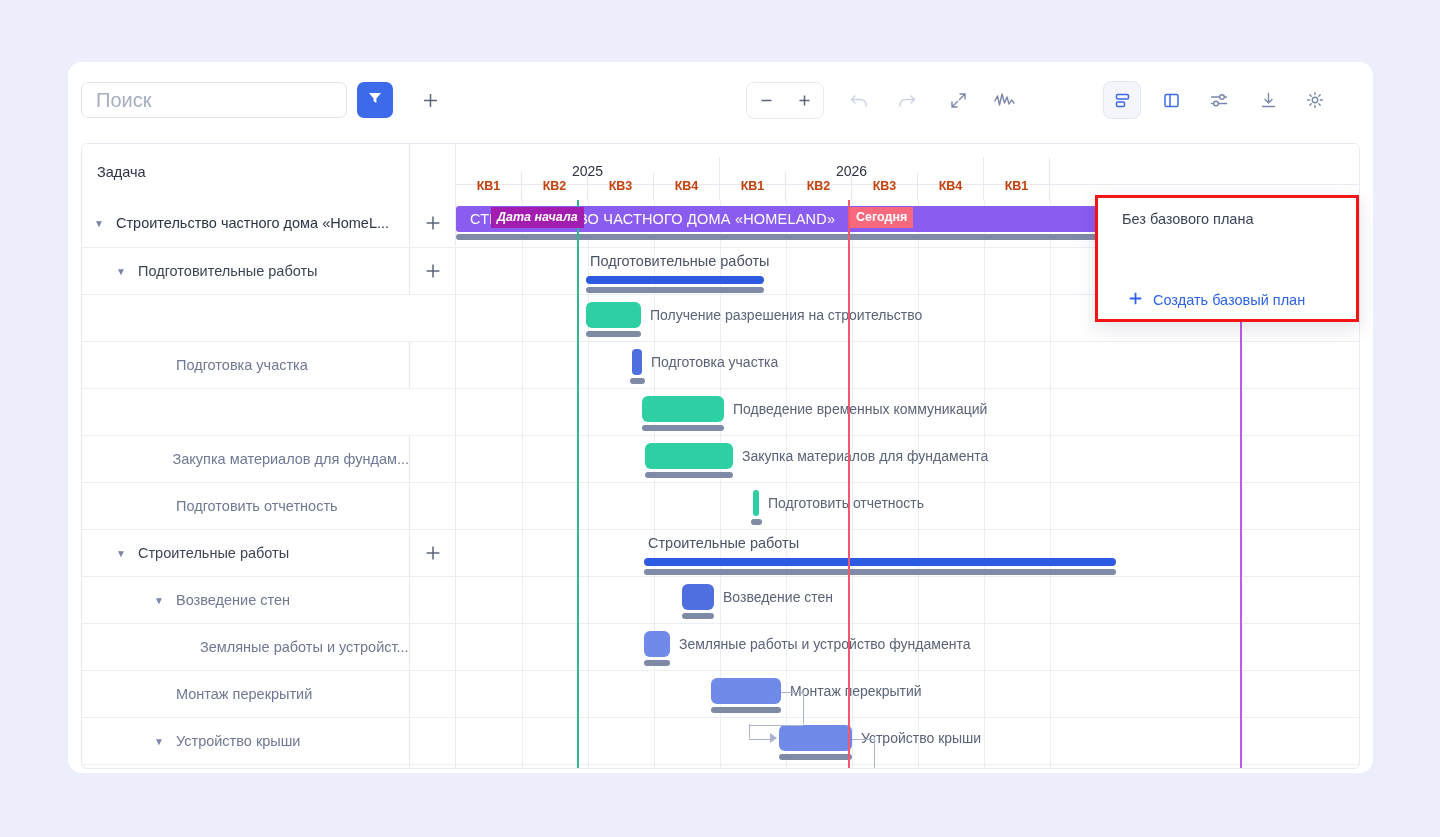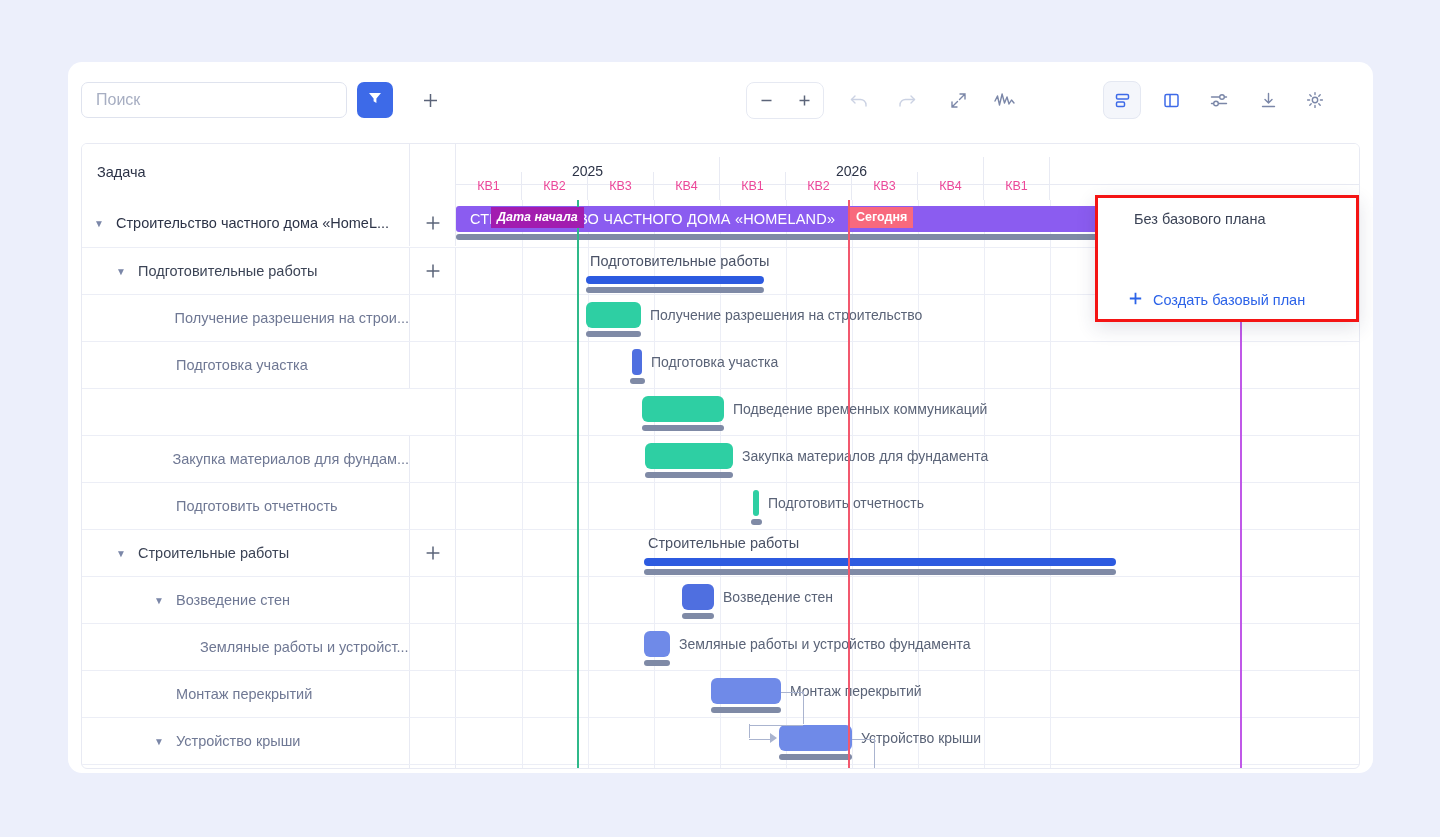--- a/index.html
+++ b/index.html
@@ -21,21 +21,21 @@
 
   
   .toolbar { position: absolute; left: 0; top: 0; width: 1305px; height: 76px; }
   .search-box {
     position: absolute; left: 13px; top: 20px;
     width: 266px; height: 36px;
     border: 1px solid #dfe3ee; border-radius: 7px;
     background: #fff; display: flex; align-items: center;
     padding: 0 14px;
   }
-  .search-box span { font-size: 16px; color: #a7aec2; }
+  .search-box span { font-size: 20px; color: #a7aec2; }
   .filter-btn {
     position: absolute; left: 289px; top: 20px;
     width: 36px; height: 36px; border-radius: 7px;
     background: #3d6ae8; display: flex; align-items: center; justify-content: center;
   }
   .plus-btn {
     position: absolute; left: 344px; top: 20px;
     width: 36px; height: 36px; display: flex; align-items: center; justify-content: center;
     color: #5b6479;
   }
@@ -72,21 +72,21 @@
   .hdr-years { position: absolute; left: 374px; top: 13px; width: 905px; height: 28px;
     border-bottom: 1px solid #e8eaf3; }
   .yr {
     position: absolute; top: 0; height: 28px; display: flex; align-items: center; justify-content: center;
     font-size: 14px; color: #2c3347; border-right: 1px solid #e8eaf3;
   }
   .hdr-quarters { position: absolute; left: 374px; top: 28px; width: 905px; height: 28px; }
   .qt {
     position: absolute; top: 0; height: 28px; width: 66px;
     display: flex; align-items: center; justify-content: center;
-    font-size: 12.5px; color: #ec4899; border-right: 1px solid #e8eaf3;
+    font-size: 12.5px; color: #c2410c; border-right: 1px solid #e8eaf3; font-weight: bold;
   }
 
   
   .body { position: absolute; left: 0; top: 56px; width: 1279px; height: 570px; }
   .row { position: absolute; left: 0; width: 1279px; height: 47px; border-top: 1px solid #eceef6; }
   .row:first-child { border-top: none; }
   .row-name {
     position: absolute; left: 0; top: 0; width: 328px; height: 46px;
     display: flex; align-items: center; border-right: 1px solid #e8eaf3;
     font-size: 14.5px; white-space: nowrap; overflow: hidden;
@@ -144,21 +144,21 @@
   }
 
   
   .popup {
     position: absolute; left: 1027px; top: 133px;
     width: 264px; height: 127px;
     background: #fff; border: 3px solid #f41414;
     box-shadow: 0 6px 18px rgba(40,50,90,.14);
   }
   .popup-title { position: absolute; left: 0; top: 0; width: 258px; height: 42px;
-    display: flex; align-items: center; padding-left: 36px; font-size: 14.5px; color: #3b4356; }
+    display: flex; align-items: center; padding-left: 24px; font-size: 14.5px; color: #3b4356; }
   .popup-item {
     position: absolute; left: 0; top: 42px; width: 258px; height: 40px;
     background: #eef1fa; display: flex; align-items: center;
     padding: 0 18px 0 24px; justify-content: space-between;
     font-size: 14.5px; color: #3b4356;
   }
   .popup-create {
     position: absolute; left: 0; top: 82px; width: 258px; height: 39px;
     display: flex; align-items: center; gap: 10px; padding-left: 30px;
     font-size: 14.5px; color: #2c63e8;
@@ -300,24 +300,20 @@
                 <span class="chev">▼</span>
                 <span>Подготовительные работы</span>
               </div>
               <div class="row-plus">
                 <svg width="18" height="18" viewBox="0 0 18 18">
                   <path d="M9 2.6v12.8M2.6 9h12.8" stroke="#5b6479" stroke-width="1.5"></path>
                 </svg>
               </div>
             </div>
             <div class="row" style="top: 94px;">
-              <div class="row-name lvl2">
-                <span class="chev"></span>
-                <span>Получение разрешения на строи...</span>
-              </div>
               <div class="row-plus"></div>
             </div>
             <div class="row" style="top: 141px;">
               <div class="row-name lvl2">
                 <span class="chev"></span>
                 <span>Подготовка участка</span>
               </div>
               <div class="row-plus"></div>
             </div>
             <div class="row" style="top: 188px;">

